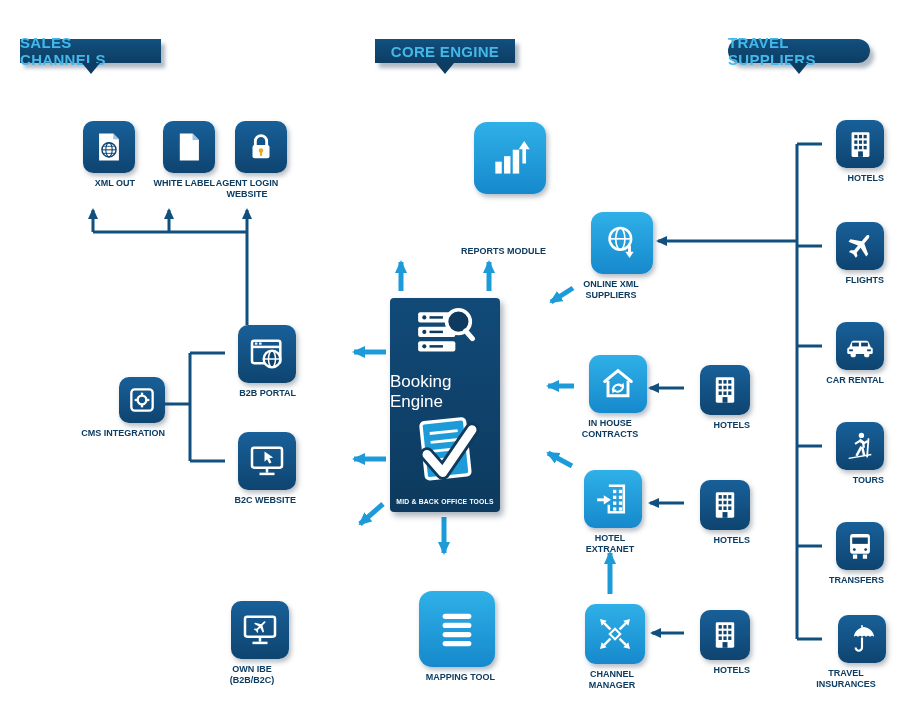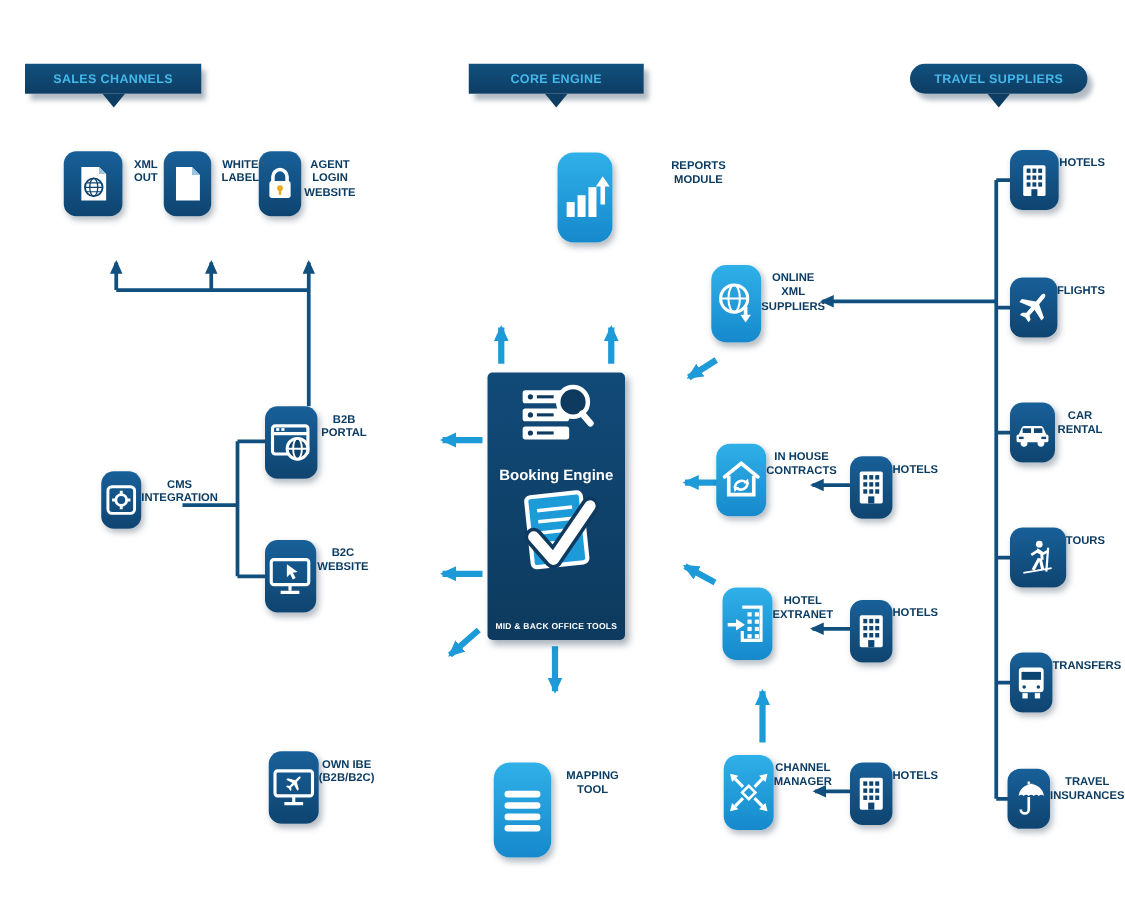--- a/index.html
+++ b/index.html
@@ -1,33 +1,33 @@
 <!DOCTYPE html>
 <html><head>
 <meta charset="utf-8">
 <style>
   html,body{margin:0;padding:0;background:#fff;}
   .canvas{position:relative;width:900px;height:727px;background:#fff;overflow:hidden;
           font-family:"Liberation Sans",sans-serif;}
   .wires{position:absolute;left:0;top:0;pointer-events:none;}
   .banner{position:absolute;height:24px;display:flex;align-items:center;justify-content:center;
           background:linear-gradient(180deg,#11507e,#0d3d63);color:#45b8ea;font-weight:bold;
-          font-size:10px;letter-spacing:.3px;box-shadow:4px 5px 4px rgba(80,100,120,.45);margin-top:12px;}
+          font-size:15px;letter-spacing:.3px;box-shadow:4px 5px 4px rgba(80,100,120,.45);}
   .banner:after{content:"";position:absolute;top:100%;left:50%;margin-left:-9px;
           border:9px solid transparent;border-top:11px solid #0d3d63;border-bottom:0;}
-  .node{position:absolute;display:flex;align-items:flex-start;}
+  .node{position:absolute;display:flex;flex-direction:column;align-items:flex-end;}
   .tile{display:flex;align-items:center;justify-content:center;border-radius:10px;
         box-shadow:2px 3px 5px rgba(40,60,80,.35);}
   .tile.dark{background:linear-gradient(180deg,#186099,#0e4470);}
   .tile.blue{background:linear-gradient(180deg,#2fb0e8,#1689cc);}
   .lbl{margin-top:5px;font-size:9px;font-weight:bold;color:#0c3c62;text-align:center;line-height:1.25;}
   .engine{position:absolute;left:390px;top:298px;width:110px;height:214px;border-radius:4px;
           background:linear-gradient(180deg,#114a78,#0d3a5e);box-shadow:3px 4px 6px rgba(40,60,80,.4);
           display:flex;flex-direction:column;align-items:center;}
-  .engine .title{color:#fff;font-weight:bold;font-size:12px;margin:4px 0 2px 0;}
+  .engine .title{color:#fff;font-weight:normal;font-size:17px;margin:4px 0 2px 0;}
   .engine .footer{margin-top:auto;color:#fff;font-weight:bold;font-size:6.8px;letter-spacing:.2px;
           padding-bottom:7px;}
 </style>
 </head>
 <body>
 
 <div class="canvas">
 
   <svg class="wires" width="900" height="727">
     <defs>
@@ -214,21 +214,21 @@
           <line x1="20" y1="32" x2="45" y2="32" stroke="#fff" stroke-width="2.5"></line>
           <line x1="20" y1="40" x2="38" y2="40" stroke="#fff" stroke-width="2.5"></line>
         </g>
         <path d="M16,36 L30,52 L56,14" fill="none" stroke="#0d3a5e" stroke-width="13" stroke-linecap="round" stroke-linejoin="round"></path>
         <path d="M16,36 L30,52 L56,14" fill="none" stroke="#fff" stroke-width="8" stroke-linecap="round" stroke-linejoin="round"></path>
       </svg>
     </div>
     <div class="footer">MID &amp; BACK OFFICE TOOLS</div>
   </div>
 
-  <div class="node" style="left:395px;top:610px;width:100px;gap:12px;">
+  <div class="node" style="left:395px;top:591px;width:100px;">
     <div class="tile blue" style="width:76px;height:76px;border-radius:13px;">
       <svg viewBox="0 0 48 48" width="46" height="46">
         <g fill="#fff">
           <rect x="9" y="8" width="30" height="5.5" rx="2.75"></rect>
           <rect x="9" y="17.5" width="30" height="5.5" rx="2.75"></rect>
           <rect x="9" y="27" width="30" height="5.5" rx="2.75"></rect>
           <rect x="9" y="36.5" width="30" height="5.5" rx="2.75"></rect>
         </g>
       </svg>
     </div>

